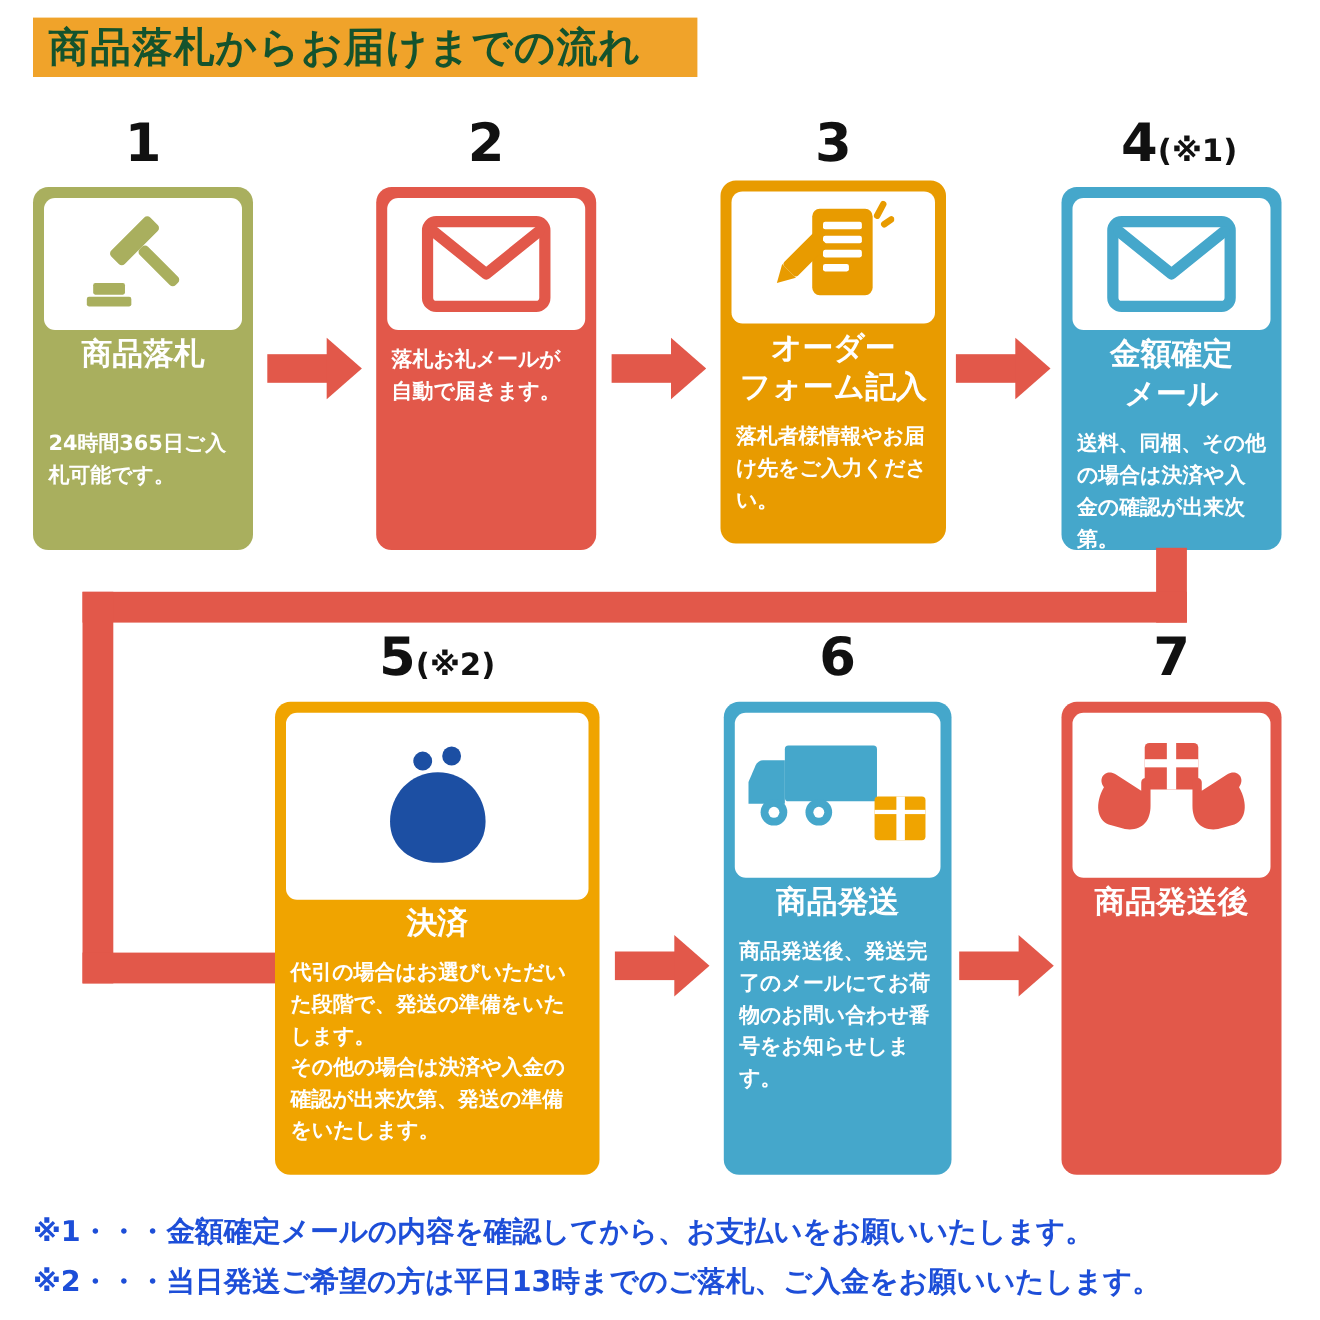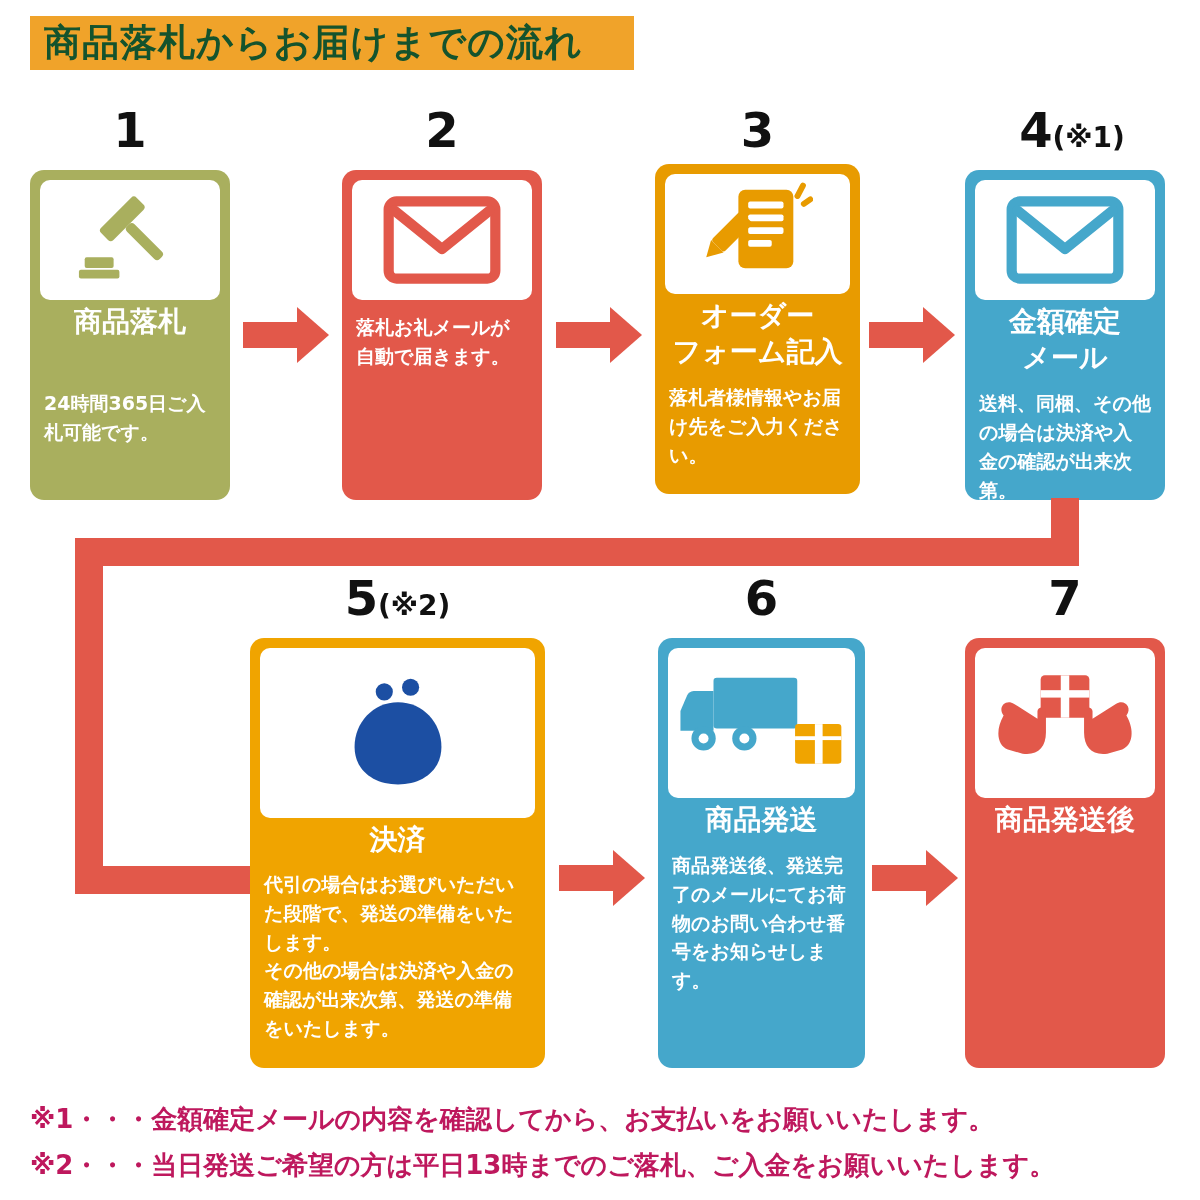--- a/index.html
+++ b/index.html
@@ -60,21 +60,21 @@
   .a3 { left:869px; top:307px; }
   .a4 { left:559px; top:850px; }
   .a5 { left:872px; top:850px; }
 
   .seg { position:absolute; background:var(--arrow); }
   .seg-a { left:1051px; top:498px; width:28px;  height:68px;  }
   .seg-b { left:75px;   top:538px; width:1004px; height:28px; }
   .seg-c { left:75px;   top:538px; width:28px;  height:356px; }
   .seg-d { left:75px;   top:866px; width:181px; height:28px;  }
 
-  .footnote { position:absolute; left:30px; font-size:26px; font-weight:bold; color:#be185d; white-space:nowrap; }
+  .footnote { position:absolute; left:30px; font-size:26px; font-weight:bold; color:#1d4ed8; white-space:nowrap; }
   .fn1 { top:1102px; }
   .fn2 { top:1148px; }
 
   .f-olive  { fill:var(--olive); }
   .f-red    { fill:var(--red); }
   .f-orange { fill:var(--orange); }
   .f-orange2{ fill:var(--orange2); }
   .f-blue   { fill:var(--blue); }
   .f-purse  { fill:var(--purse); }
   .s-red  { stroke:var(--red); }

